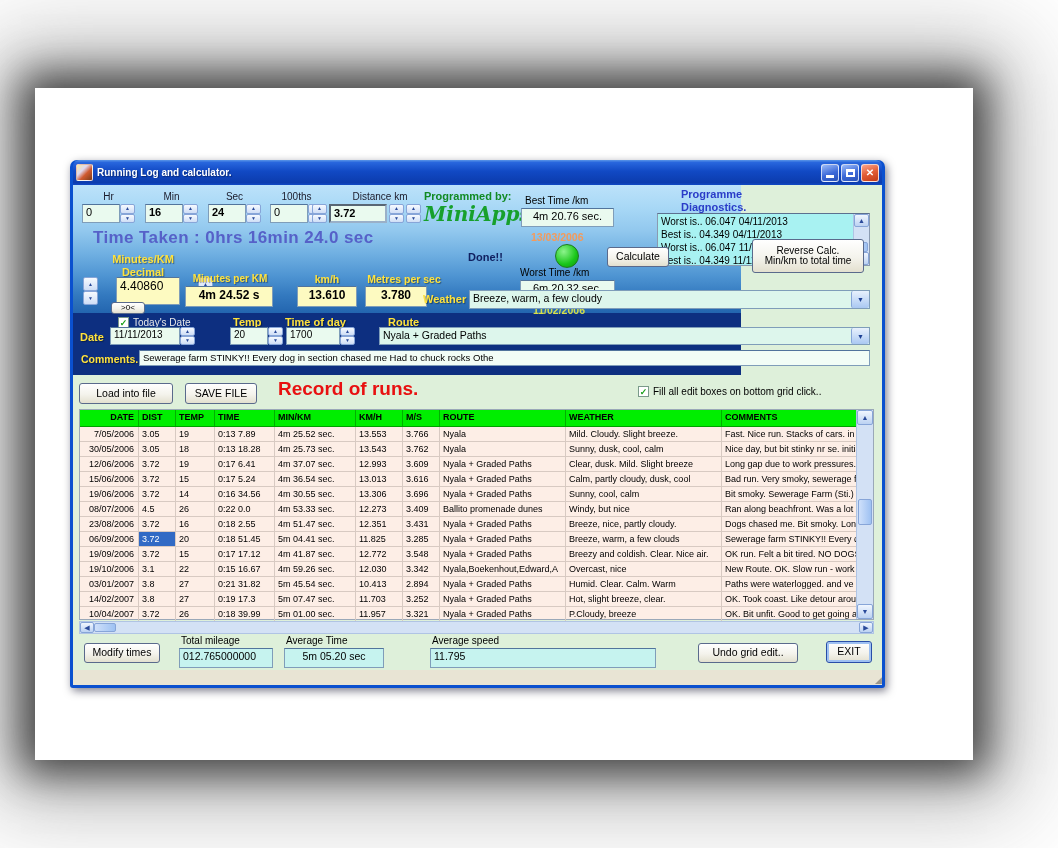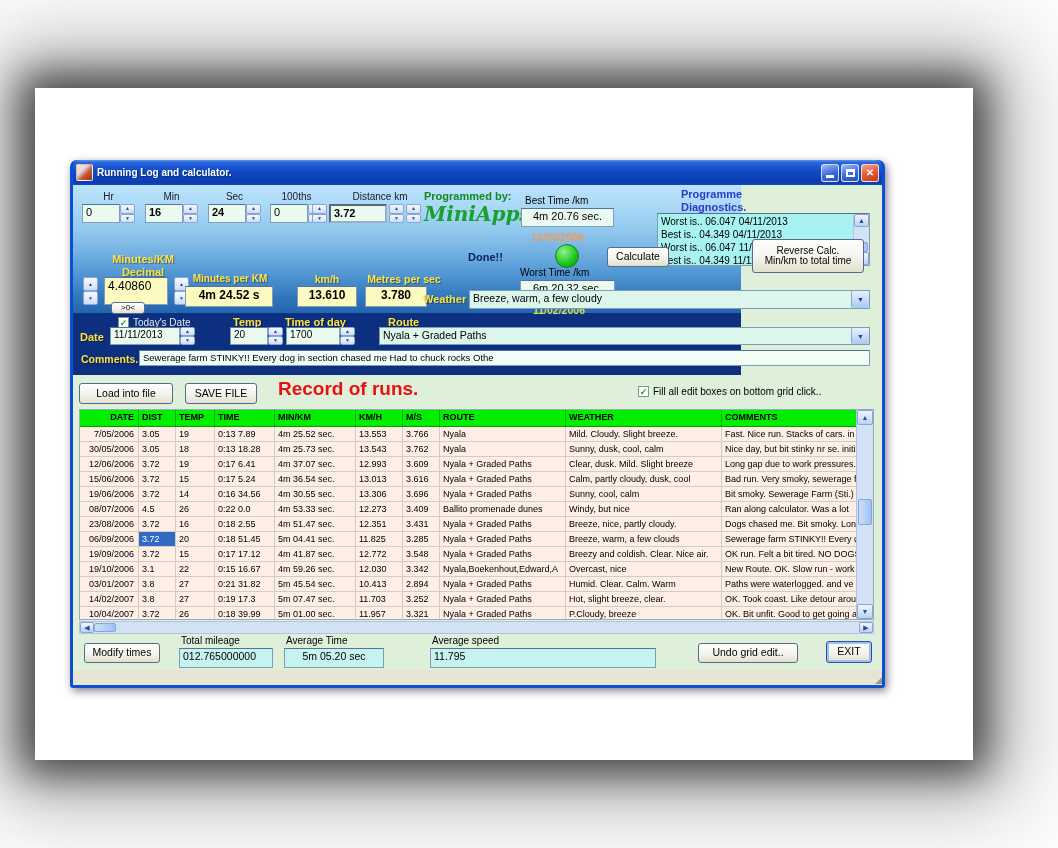--- a/index.html
+++ b/index.html
@@ -191,30 +191,31 @@
               <div class="dline">List loaded into the grid..</div>
             </div>
        <div class="vsb" style="width:15px;">
          <div class="sarr" style="height:13px;">▲</div>
          <div class="strack"></div>
          <div class="sthumb" style="height:10px;margin:0 1px;"></div>
          <div class="sarr" style="height:13px;">▼</div>
        </div>
      </div>
 
+     <div class="abs ttaken" style="left:20px;top:43px;">Time Taken : 0hrs 16min 24.0 sec</div>
 
      <div class="abs ylab two" style="left:14px;top:68px;width:112px;">Minutes/KM
 Decimal</div>
      <div class="abs blab" style="left:395px;top:66px;font-weight:bold;color:#102060;font-size:11px;">Done!!</div>
      <div class="abs lamp" style="left:482px;top:59px;"></div>
      <div class="abs btn" style="left:534px;top:62px;width:62px;height:20px;">Calculate</div>
      <div class="abs btn two" style="left:679px;top:54px;width:112px;height:34px;font-size:10px;">Reverse Calc.
 Min/km to total time</div>
 
-     <div class="fgroup" style="left:10px;top:92px;height:28px;gap:6px;">
+     <div class="fgroup" style="left:10px;top:92px;height:28px;gap:18px;">
        <span class="spin">
               <span class="sb">▲</span>
               <span class="sb">▼</span>
             </span>
        <div class="edit yellow" style="width:64px;font-size:12px;">4.40860</div>
        <span class="spin">
               <span class="sb">▲</span>
               <span class="sb">▼</span>
             </span>
      </div>
@@ -354,21 +355,21 @@
               <div class="grow">
     <span class="gc c0">08/07/2006</span>
     <span class="gc c1">4.5</span>
     <span class="gc c2">26</span>
     <span class="gc c3">0:22 0.0</span>
     <span class="gc c4">4m 53.33 sec.</span>
     <span class="gc c5">12.273</span>
     <span class="gc c6">3.409</span>
     <span class="gc c7">Ballito promenade dunes</span>
     <span class="gc c8">Windy, but nice</span>
-    <span class="gc c9">Ran along calculator. Was a lot</span>
+    <span class="gc c9">Ran along beachfront. Was a lot</span>
   </div>
               <div class="grow">
     <span class="gc c0">23/08/2006</span>
     <span class="gc c1">3.72</span>
     <span class="gc c2">16</span>
     <span class="gc c3">0:18 2.55</span>
     <span class="gc c4">4m 51.47 sec.</span>
     <span class="gc c5">12.351</span>
     <span class="gc c6">3.431</span>
     <span class="gc c7">Nyala + Graded Paths</span>

